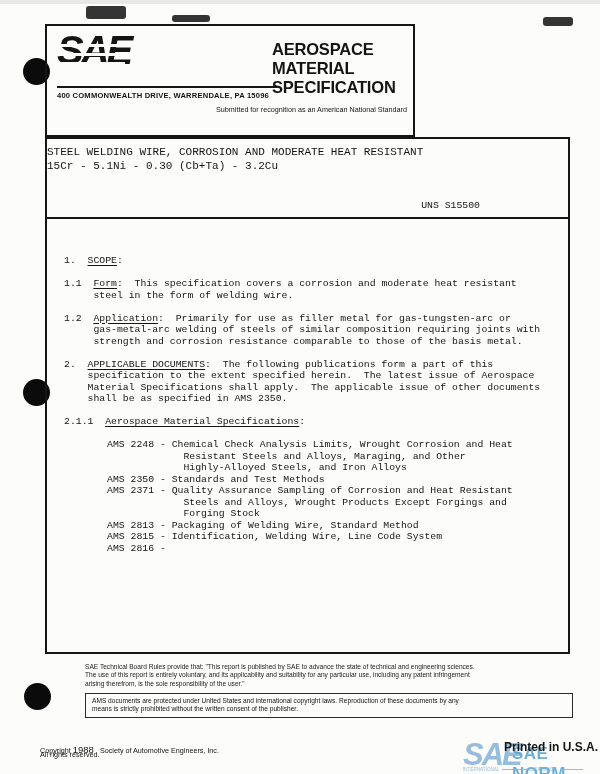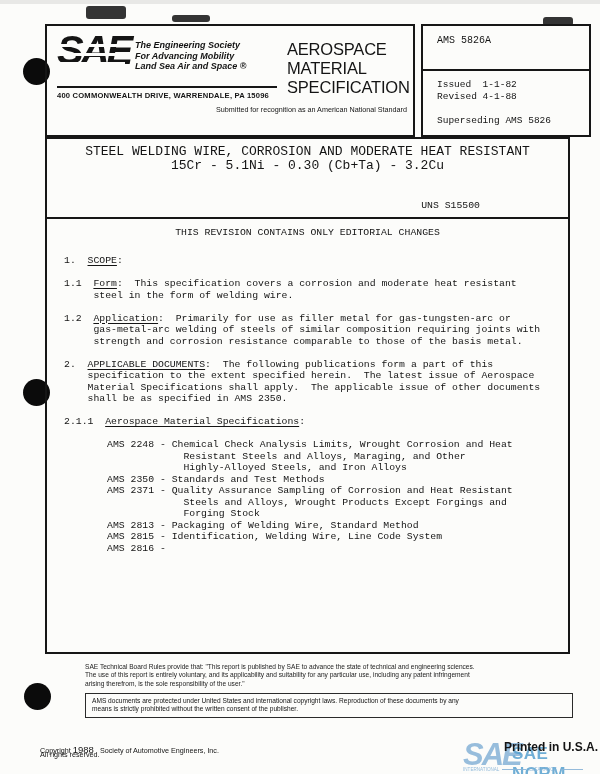--- a/index.html
+++ b/index.html
@@ -17,31 +17,31 @@
   .smudge{position:absolute;background:#111;border-radius:3px;opacity:.85;}
 
   
   .sae-logo{position:absolute;left:10px;top:4px;font-weight:bold;font-style:italic;
     font-size:40px;letter-spacing:-3px;line-height:40px;}
   .logo-stripe{position:absolute;background:#fcfcfa;height:2.5px;left:8px;width:70px;}
   .tagline{position:absolute;left:88px;top:14px;font-weight:bold;font-style:italic;
     font-size:9px;line-height:10.5px;white-space:pre-wrap;}
   .addr-rule{position:absolute;left:10px;top:60px;width:220px;border-top:2px solid #161616;}
   .address{position:absolute;left:10px;top:65px;font-size:7.6px;font-weight:bold;letter-spacing:.2px;}
-  .doctype{position:absolute;left:240px;top:14px;width:148px;font-weight:normal;
+  .doctype{position:absolute;left:225px;top:14px;width:148px;font-weight:bold;
     font-size:16.5px;line-height:19px;white-space:pre-wrap;letter-spacing:-.2px;}
   .ansi{position:absolute;right:6px;top:79px;font-size:7.2px;}
 
   .amsnum{position:absolute;left:14px;top:9px;font-size:10px;}
   .issue-divider{position:absolute;left:0;right:0;top:43px;border-top:2px solid #161616;}
   .issue-text{position:absolute;left:14px;top:53px;font-size:9.5px;line-height:12px;}
 
   
-  .title{position:absolute;left:0;right:0;top:6px;text-align:center;
-    font-size:13px;line-height:14px;}
+  .title{position:absolute;left:0;right:0;top:6px;
+    font-size:11px;line-height:14px;}
   .uns{position:absolute;right:88px;top:61px;font-size:9.8px;}
   .title-rule{position:absolute;left:0;right:0;top:78px;border-top:2px solid #161616;}
   .revnote{position:absolute;left:0;right:0;top:88px;text-align:center;font-size:9.8px;}
 
   .body-text{position:absolute;left:17px;right:12px;top:116px;font-size:9.8px;line-height:11.5px;}
   .para{display:flex;margin-bottom:11.5px;}
   .pnum{flex:none;white-space:pre;}
   .ptext{flex:1;white-space:pre-wrap;}
   .plabel{text-decoration:underline;text-underline-offset:2px;}
   .ams-list{margin-left:43px;}
@@ -77,46 +77,34 @@
   <div class="hole" style="left:24px;top:679px;"></div>
   <div class="smudge" style="left:86px;top:2px;width:40px;height:13px;"></div>
   <div class="smudge" style="left:172px;top:11px;width:38px;height:7px;"></div>
   <div class="smudge" style="left:543px;top:13px;width:30px;height:9px;"></div>
 
   <div class="box" style="left:45px;top:20px;width:370px;height:113px;">
     <div class="sae-logo">SAE</div>
     <div class="logo-stripe" style="top:18px;"></div>
     <div class="logo-stripe" style="top:27px;"></div>
     <div class="logo-stripe" style="top:36px;"></div>
-    <div class="tagline">The Engineering Society
-For Advancing Mobility
-Land Sea Air and Space ®</div>
     <div class="addr-rule"></div>
     <div class="address">400 COMMONWEALTH DRIVE, WARRENDALE, PA 15096</div>
     <div class="doctype">AEROSPACE
 MATERIAL
 SPECIFICATION</div>
     <div class="ansi">Submitted for recognition as an American National Standard</div>
   </div>
 
-  <div class="box mono" style="left:421px;top:20px;width:170px;height:113px;">
-    <div class="amsnum">AMS 5826A</div>
-    <div class="issue-divider"></div>
-    <div class="issue-text pre">Issued  1-1-82
-Revised 4-1-88
-
-Superseding AMS 5826</div>
-  </div>
 
   <div class="box" style="left:45px;top:133px;width:525px;height:517px;">
     <div class="title mono pre">STEEL WELDING WIRE, CORROSION AND MODERATE HEAT RESISTANT
 15Cr - 5.1Ni - 0.30 (Cb+Ta) - 3.2Cu</div>
     <div class="uns mono">UNS S15500</div>
     <div class="title-rule"></div>
-    <div class="revnote mono">THIS REVISION CONTAINS ONLY EDITORIAL CHANGES</div>
 
     <div class="body-text mono">
       <div id="paragraphs">
           <div class="para">
             <span class="pnum" style="width: 4ch;">1.</span>
             <span class="ptext"><span class="plabel">SCOPE</span><span>:</span></span>
           </div>
           <div class="para">
             <span class="pnum" style="width: 5ch;">1.1</span>
             <span class="ptext"><span class="plabel">Form</span><span>:  This specification covers a corrosion and moderate heat resistant

